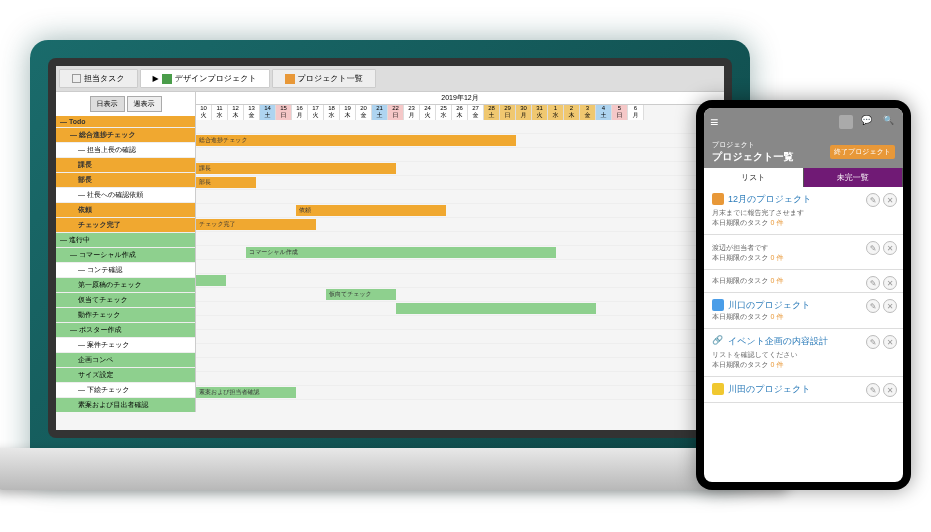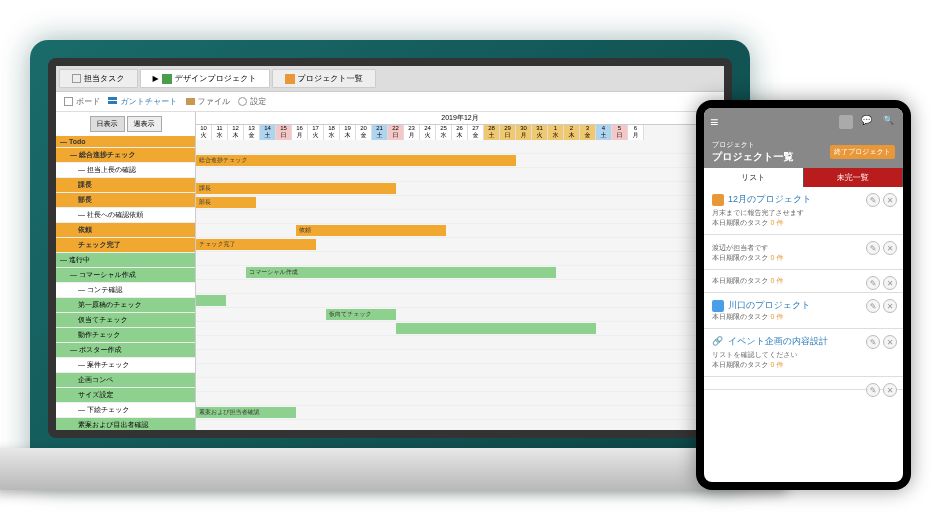--- a/index.html
+++ b/index.html
@@ -45,26 +45,26 @@
 .bar-green{background:#8ed08e}
 .tablet{position:absolute;right:20px;top:100px;width:215px;height:390px;background:#000;border-radius:16px;padding:8px;box-shadow:0 0 20px rgba(0,0,0,.4)}
 .tablet-screen{width:100%;height:100%;background:#fff;border-radius:8px;overflow:hidden;font-size:9px}
 .t-header{background:#888;color:#fff;padding:6px;display:flex;justify-content:space-between;align-items:center}
 .t-menu{font-size:14px}
 .t-icons{display:flex;gap:8px;align-items:center}
 .t-icons span{width:14px;height:14px;display:inline-block}
 .t-title-row{background:#888;color:#fff;padding:4px 8px;display:flex;justify-content:space-between;align-items:center;font-size:8px}
 .t-title-row strong{font-size:10px}
 .t-badge{background:#e89838;padding:2px 4px;border-radius:2px;font-size:7px}
-.t-tabs{display:flex;background:#b91c1c}
+.t-tabs{display:flex;background:#701a75}
 .t-tab{flex:1;padding:4px;text-align:center;color:#fff;font-size:8px;border-right:1px solid #555}
 .t-tab.active{background:#fff;color:#333}
 .t-list{overflow-y:auto;height:calc(100% - 90px)}
 .t-item{padding:6px 8px;border-bottom:1px solid #ddd;position:relative}
-.t-item-title{color:#2b7bb9;font-size:9px;display:flex;align-items:flex-end;gap:4px}
+.t-item-title{color:#2b7bb9;font-size:9px;display:flex;align-items:flex-start;gap:4px}
 .t-item-icon{width:12px;height:12px;display:inline-block;border-radius:2px}
 .t-item-desc{font-size:7px;color:#666;margin-top:2px}
 .t-item-tasks{font-size:7px;color:#666}
 .t-item-tasks .zero{color:#e89838}
 .t-item-btns{position:absolute;right:6px;top:6px;display:flex;gap:3px}
 .t-btn{width:14px;height:14px;border:1px solid #bbb;border-radius:50%;background:#f5f5f5;font-size:8px;display:flex;align-items:center;justify-content:center;color:#999}
 </style>
 </head>
 <body>
 
@@ -77,38 +77,20 @@
             <span>担当タスク</span>
           </div>
         <div class="tab active">
             <span style="font-size:8px">▶</span>
             <span class="tab-icon-green"></span>
             <span>デザインプロジェクト</span>
           </div>
         <div class="tab">
             <span class="tab-icon-orange"></span>
             <span>プロジェクト一覧</span>
-          </div>
-      </div>
-      <div class="subtabs">
-        <div class="subtab">
-            <span class="icon-box"></span>
-            <span>ボード</span>
-          </div>
-        <div class="subtab active">
-            <span class="icon-bars"></span>
-            <span>ガントチャート</span>
-          </div>
-        <div class="subtab">
-            <span class="icon-folder"></span>
-            <span>ファイル</span>
-          </div>
-        <div class="subtab">
-            <span class="icon-gear"></span>
-            <span>設定</span>
           </div>
       </div>
       <div class="gantt-area">
         <div class="task-col">
           <div class="view-btns">
             <button class="view-btn active">日表示</button>
             <button class="view-btn">週表示</button>
           </div>
           <div id="task-list">
               <div class="task-item task-group">— Todo</div>
@@ -313,20 +295,24 @@
             <span>イベント企画の内容設計</span>
           </div>
           <div class="t-item-desc">リストを確認してください</div>
           <div class="t-item-tasks">本日期限のタスク <span class="zero">0 件</span></div>
           <div class="t-item-btns">
             <span class="t-btn">✎</span>
             <span class="t-btn">✕</span>
           </div>
         </div>
         <div class="t-item">
+          <div class="t-item-title">
+            <span class="t-item-icon" style="background: rgb(240, 200, 48);"></span>
+            <span>川田のプロジェクト</span>
+          </div>
           <div class="t-item-btns">
             <span class="t-btn">✎</span>
             <span class="t-btn">✕</span>
           </div>
         </div>
       </div>
   </div>
 </div>
 
 </body></html>

